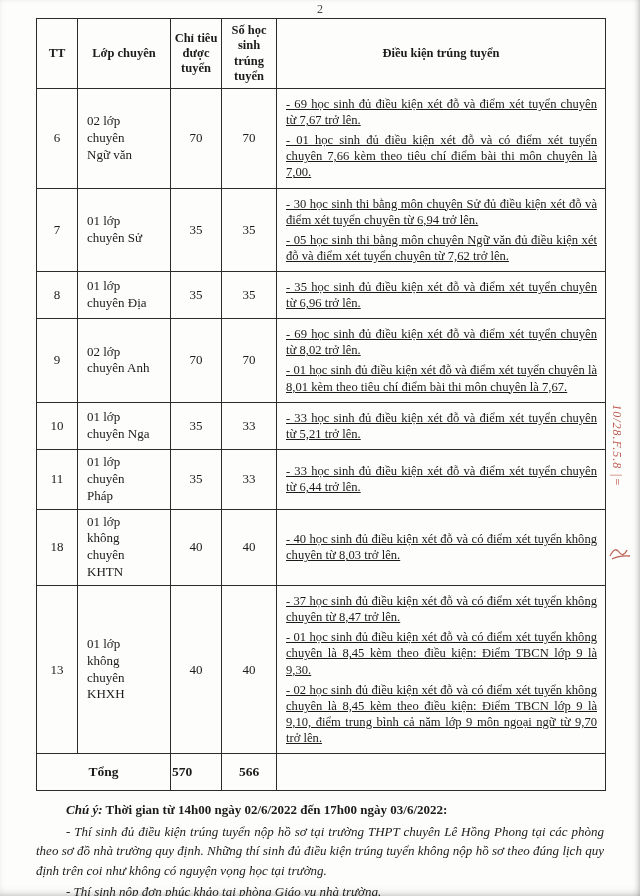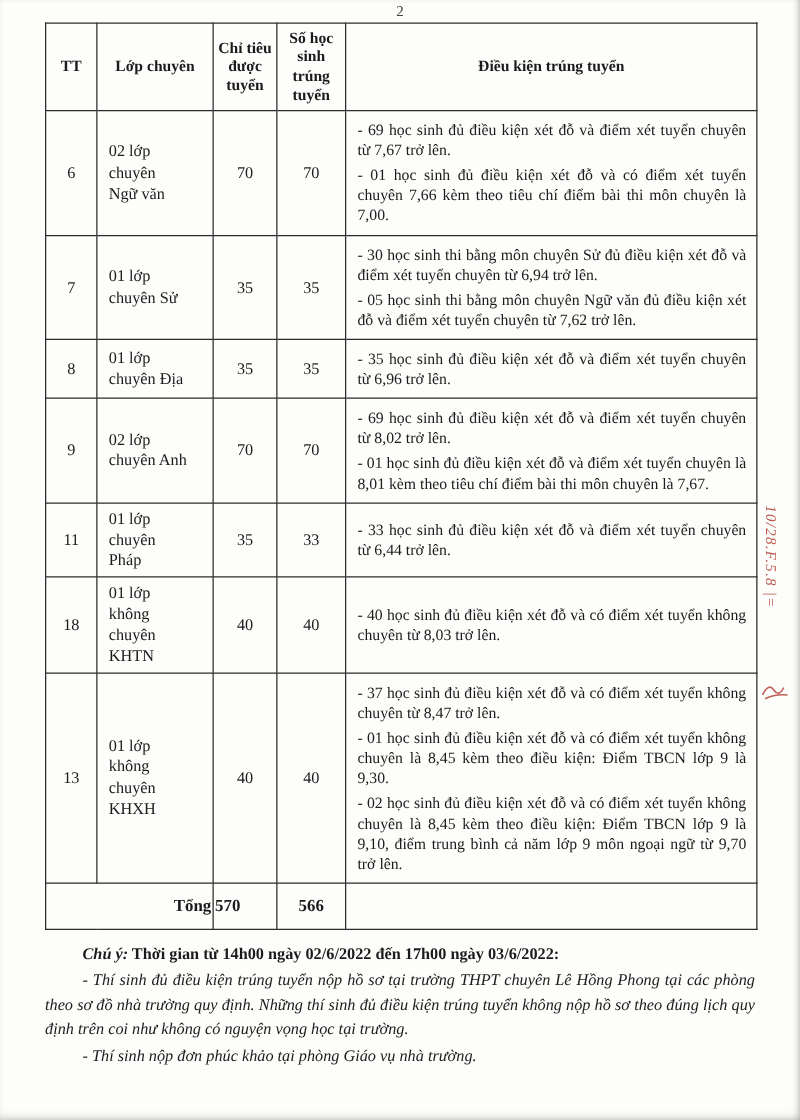--- a/index.html
+++ b/index.html
@@ -51,28 +51,29 @@
     font-size: 13px;
     padding: 4px 4px 4px 9px;
     white-space: pre-line;
     line-height: 1.3;
   }
   td.c-cond {
     font-size: 12.6px;
     padding: 3px 8px 3px 9px;
     text-align: justify;
     line-height: 1.28;
+    text-decoration: underline;
   }
   td.c-cond p { margin: 4px 0; }
   tr.total-row td {
     font-weight: bold;
     font-size: 13.5px;
     height: 30px;
   }
-  td.c-total-label { text-align: right; }
+  td.c-total-label { text-align: center; }
   .notes {
     margin: 9px 36px 0 36px;
     font-size: 13px;
     line-height: 1.5;
   }
   .note-heading {
     margin: 0 0 2px 0;
     text-indent: 30px;
     font-weight: bold;
   }
@@ -171,20 +172,30 @@
     <td class="c-class">02 lớp
 chuyên Anh</td>
     <td class="c-quota">70</td>
     <td class="c-admitted">70</td>
     <td class="c-cond">
             <p>- 69 học sinh đủ điều kiện xét đỗ và điểm xét tuyển chuyên từ 8,02 trở lên.</p>
             <p>- 01 học sinh đủ điều kiện xét đỗ và điểm xét tuyển chuyên là 8,01 kèm theo tiêu chí điểm bài thi môn chuyên là 7,67.</p>
           </td>
   </tr>
 
+  <tr>
+    <td class="c-tt">10</td>
+    <td class="c-class">01 lớp
+chuyên Nga</td>
+    <td class="c-quota">35</td>
+    <td class="c-admitted">33</td>
+    <td class="c-cond">
+            <p>- 33 học sinh đủ điều kiện xét đỗ và điểm xét tuyển chuyên từ 5,21 trở lên.</p>
+          </td>
+  </tr>
 
   <tr>
     <td class="c-tt">11</td>
     <td class="c-class">01 lớp
 chuyên
 Pháp</td>
     <td class="c-quota">35</td>
     <td class="c-admitted">33</td>
     <td class="c-cond">
             <p>- 33 học sinh đủ điều kiện xét đỗ và điểm xét tuyển chuyên từ 6,44 trở lên.</p>

